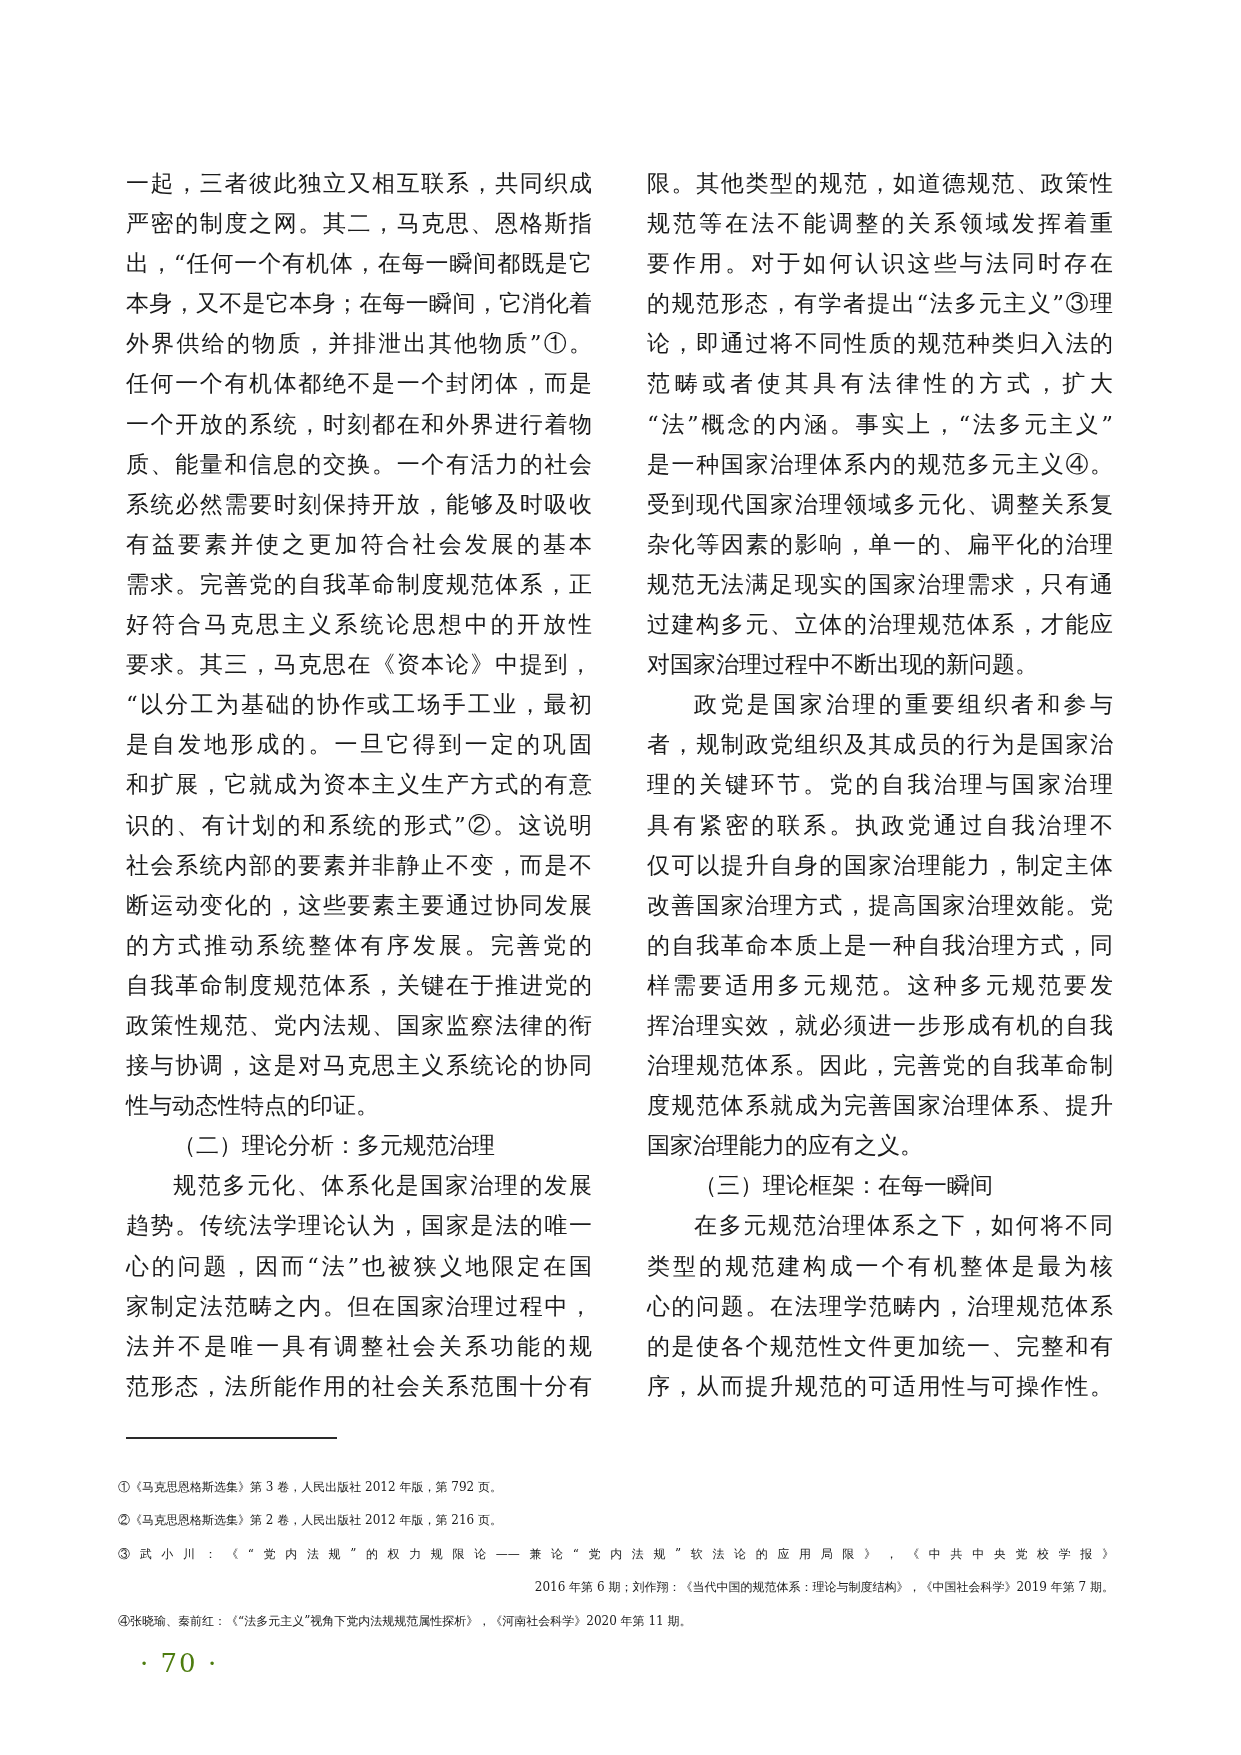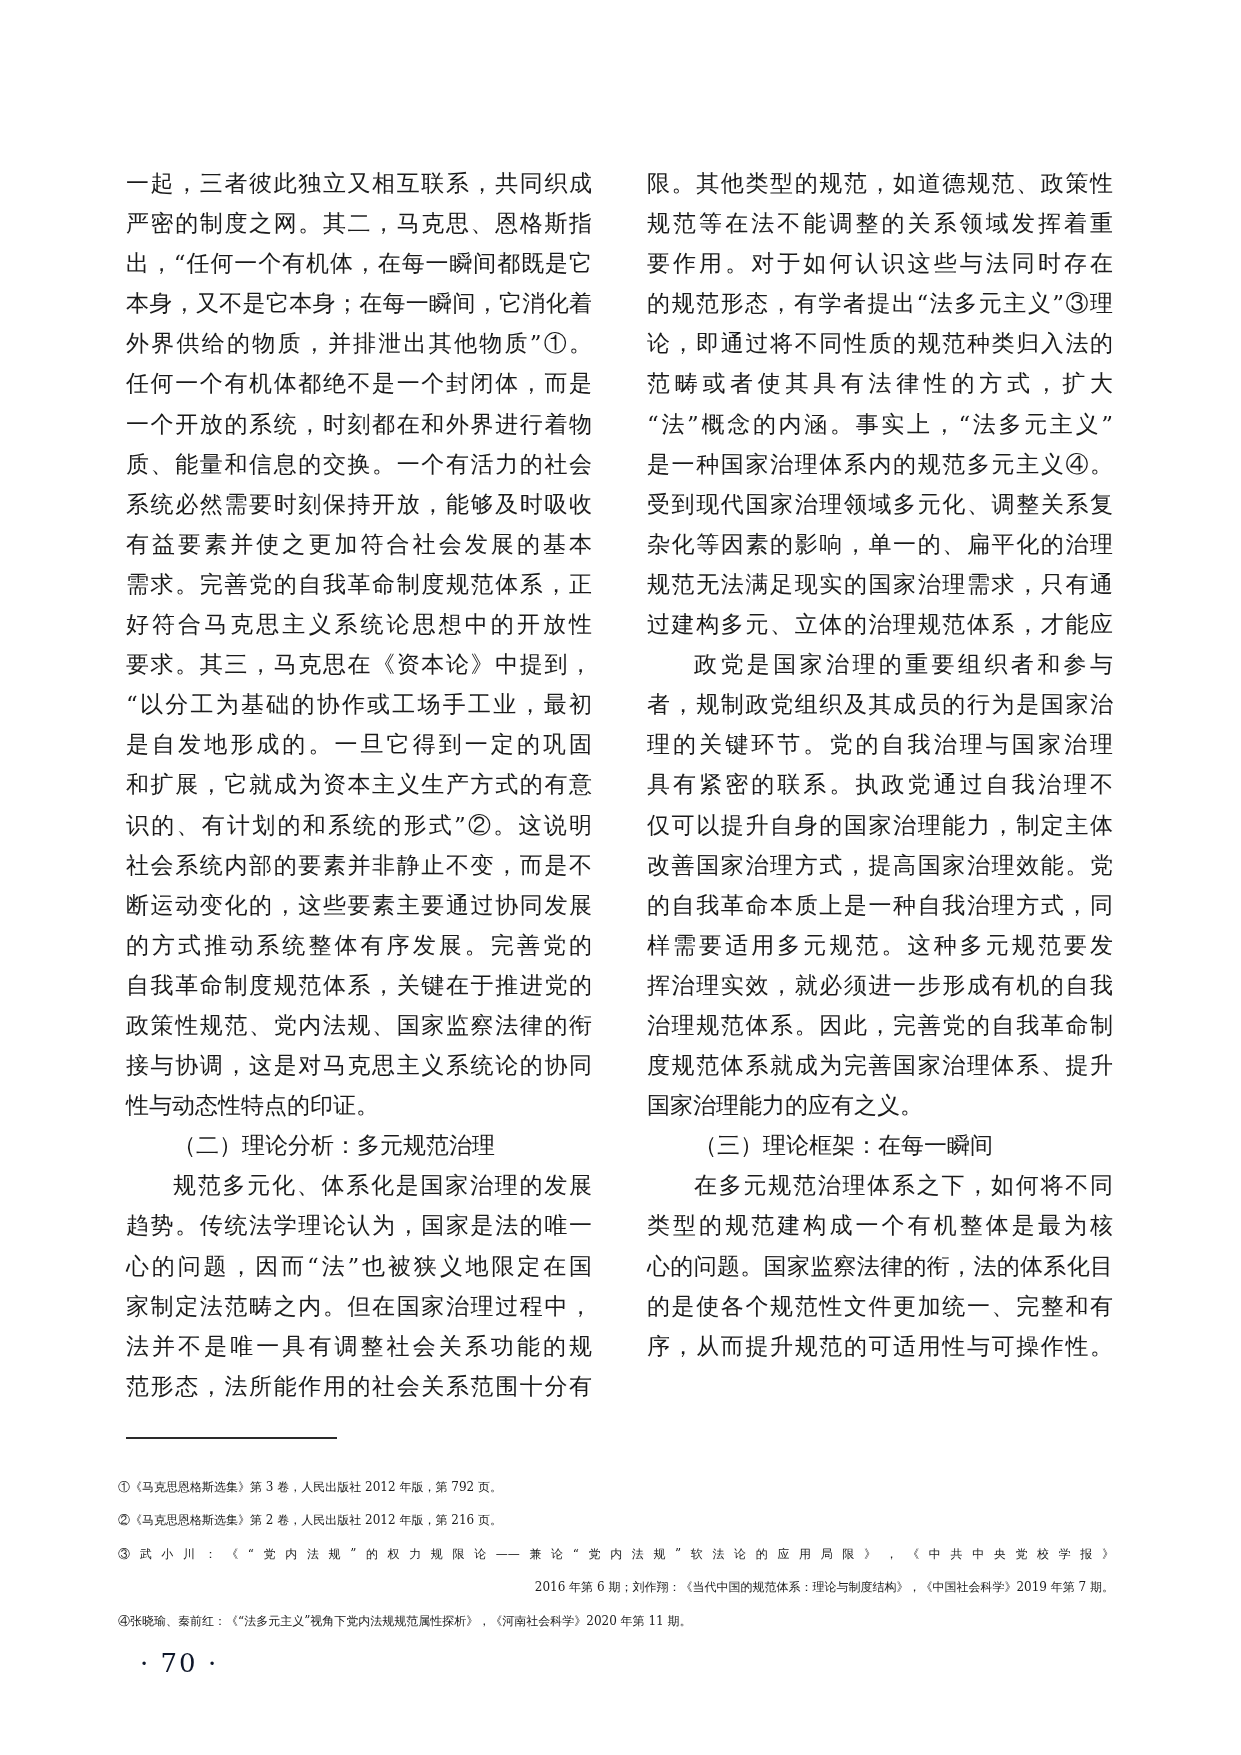--- a/index.html
+++ b/index.html
@@ -74,21 +74,21 @@
   .fline.windent {
     padding-left: 16px;
     text-align: right;
   }
   .page-number {
     position: absolute;
     left: 140px;
     top: 1648px;
     font-size: 26px;
     letter-spacing: 2px;
-    color: #0f172a;
+    color: #4d7c0f;
   }
 </style>
 </head>
 <body>
 
 <div class="page">
   <div class="columns">
     <div class="column">
         <div class="line j">一起，三者彼此独立又相互联系，共同织成</div>
         <div class="line j">严密的制度之网。其二，马克思、恩格斯指</div>
@@ -128,36 +128,37 @@
         <div class="line j">要作用。对于如何认识这些与法同时存在</div>
         <div class="line j">的规范形态，有学者提出“法多元主义”③理</div>
         <div class="line j">论，即通过将不同性质的规范种类归入法的</div>
         <div class="line j">范畴或者使其具有法律性的方式，扩大</div>
         <div class="line j">“法”概念的内涵。事实上，“法多元主义”</div>
         <div class="line j">是一种国家治理体系内的规范多元主义④。</div>
         <div class="line j">受到现代国家治理领域多元化、调整关系复</div>
         <div class="line j">杂化等因素的影响，单一的、扁平化的治理</div>
         <div class="line j">规范无法满足现实的国家治理需求，只有通</div>
         <div class="line j">过建构多元、立体的治理规范体系，才能应</div>
+        <div class="line">对国家治理过程中不断出现的新问题。</div>
         <div class="line j indent">政党是国家治理的重要组织者和参与</div>
         <div class="line j">者，规制政党组织及其成员的行为是国家治</div>
         <div class="line j">理的关键环节。党的自我治理与国家治理</div>
         <div class="line j">具有紧密的联系。执政党通过自我治理不</div>
         <div class="line j">仅可以提升自身的国家治理能力，制定主体</div>
         <div class="line j">改善国家治理方式，提高国家治理效能。党</div>
         <div class="line j">的自我革命本质上是一种自我治理方式，同</div>
         <div class="line j">样需要适用多元规范。这种多元规范要发</div>
         <div class="line j">挥治理实效，就必须进一步形成有机的自我</div>
         <div class="line j">治理规范体系。因此，完善党的自我革命制</div>
         <div class="line j">度规范体系就成为完善国家治理体系、提升</div>
         <div class="line">国家治理能力的应有之义。</div>
         <div class="line indent">（三）理论框架：在每一瞬间</div>
         <div class="line j indent">在多元规范治理体系之下，如何将不同</div>
         <div class="line j">类型的规范建构成一个有机整体是最为核</div>
-        <div class="line j">心的问题。国家监察法律的衔，法的体系化目</div>
+        <div class="line j">心的问题。在法理学范畴内，治理规范体系</div>
         <div class="line j">的是使各个规范性文件更加统一、完整和有</div>
         <div class="line j">序，从而提升规范的可适用性与可操作性。</div>
       </div>
   </div>
 
   <div class="fn-rule"></div>
 
   <div class="footnotes">
       <div class="fline">①《马克思恩格斯选集》第 3 卷，人民出版社 2012 年版，第 792 页。</div>
       <div class="fline">②《马克思恩格斯选集》第 2 卷，人民出版社 2012 年版，第 216 页。</div>

